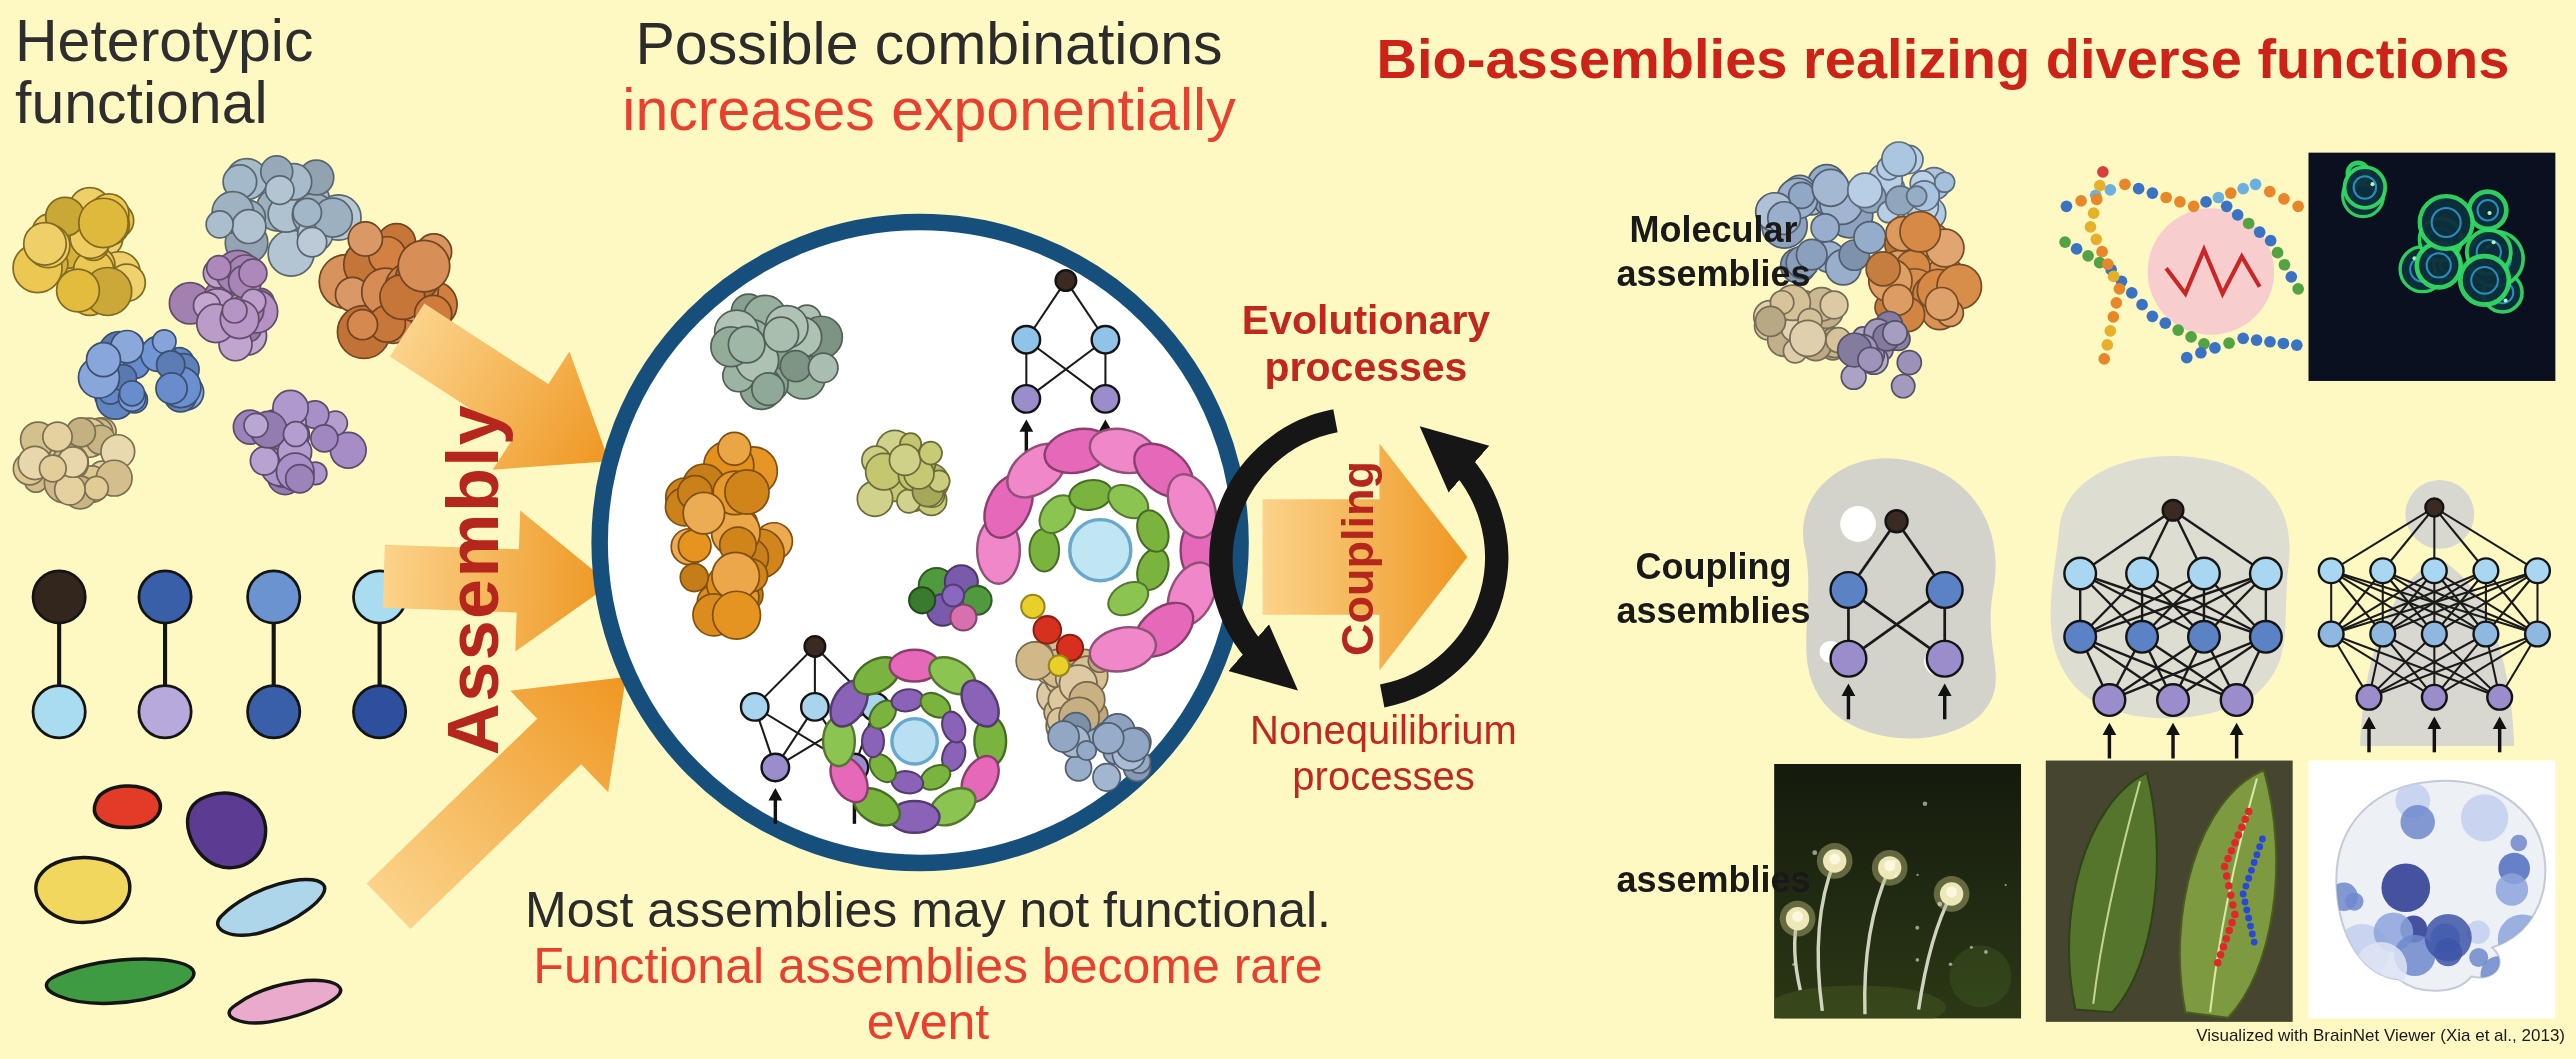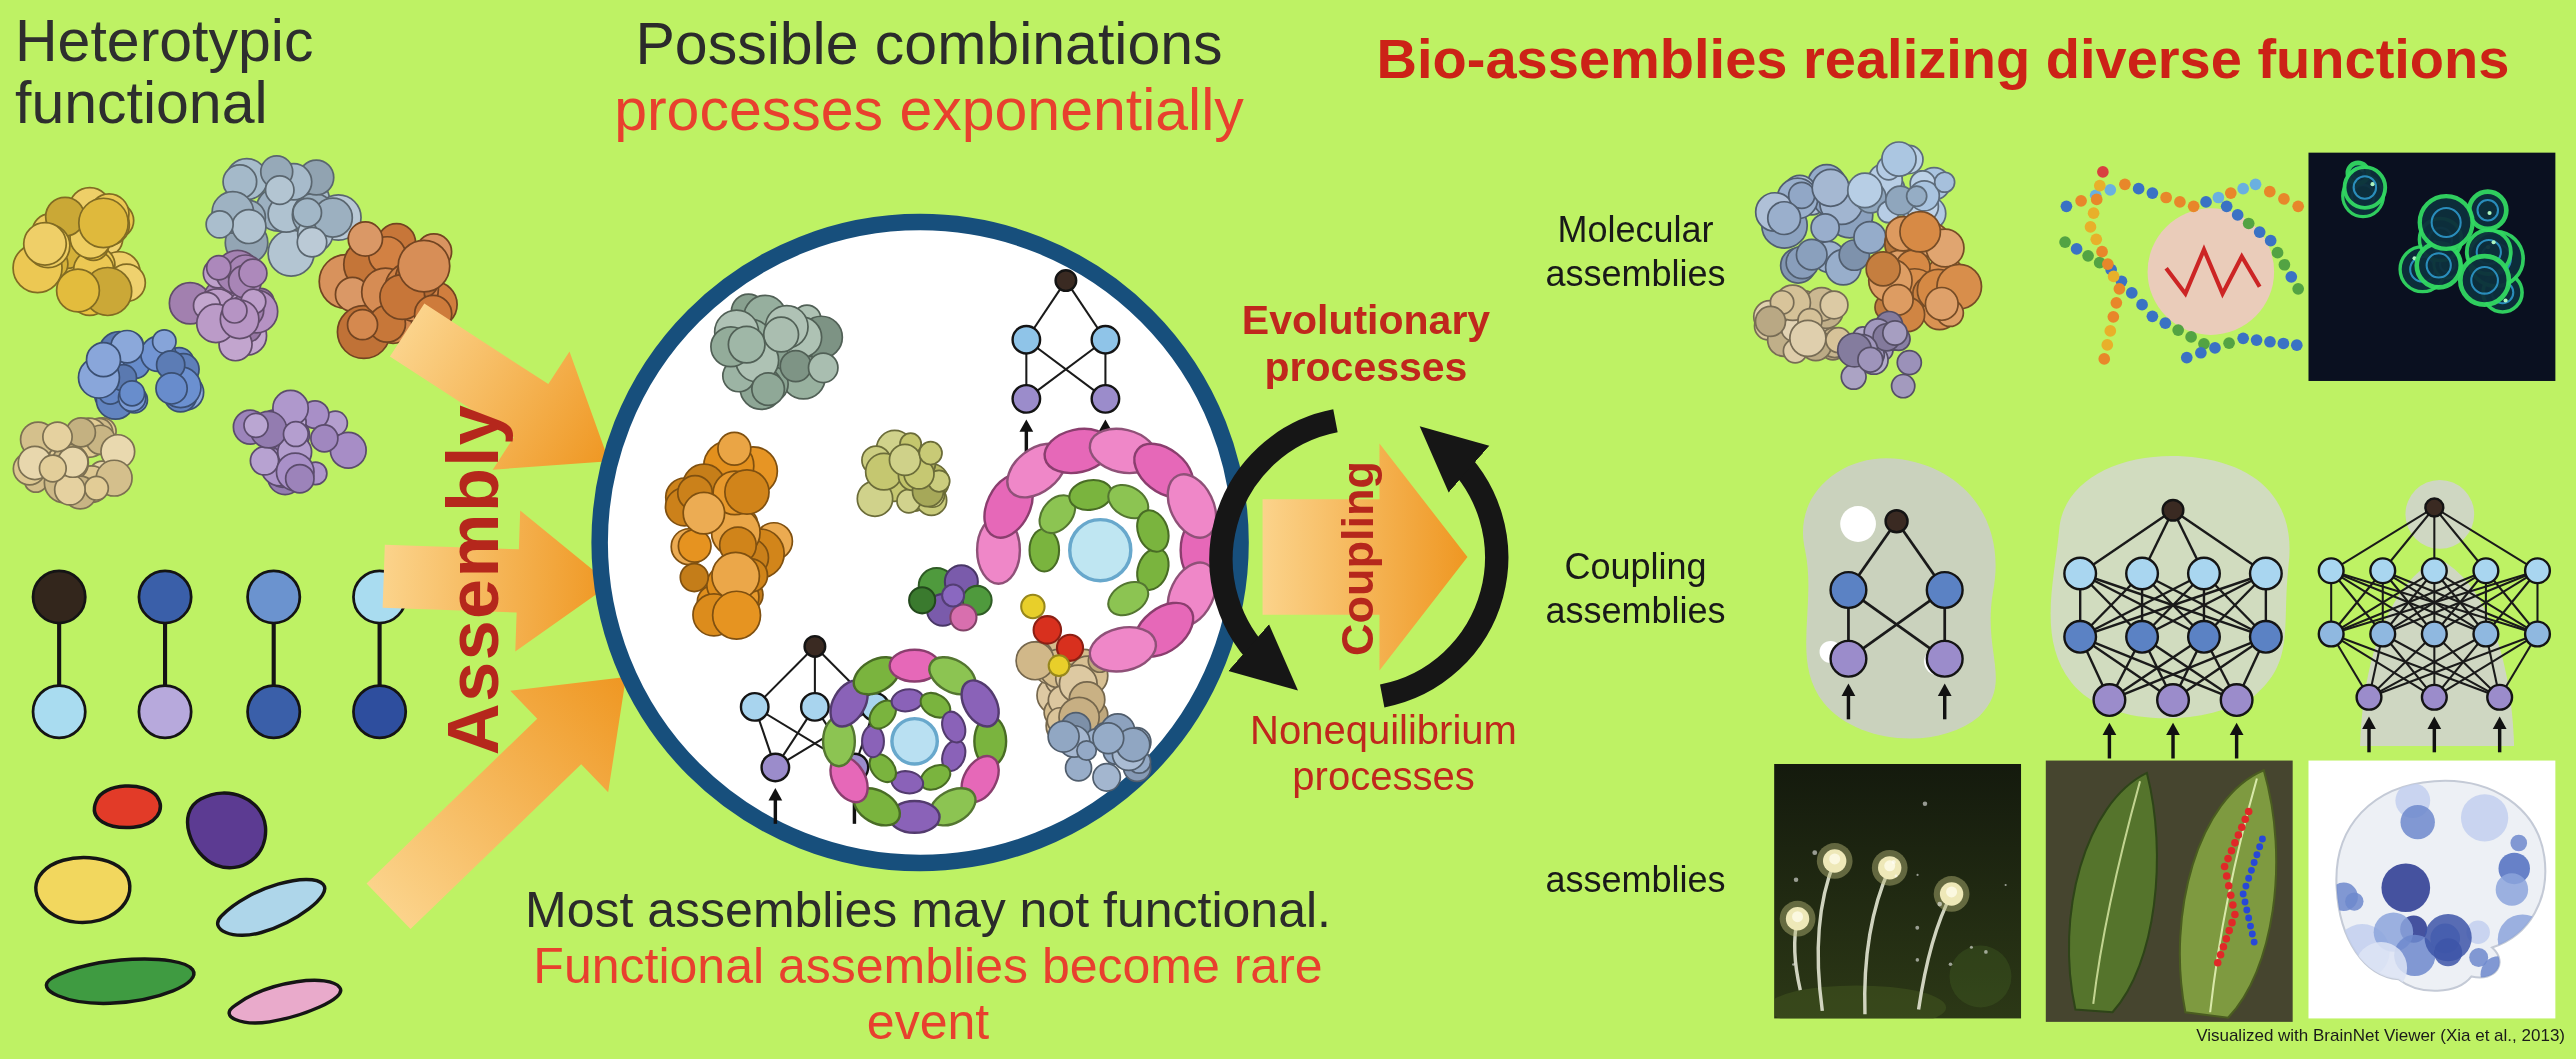--- a/index.html
+++ b/index.html
@@ -1,35 +1,35 @@
 <!DOCTYPE html>
 <html style="font-size:11px"><head>
 <meta charset="utf-8">
 <style>
   *{margin:0;padding:0;box-sizing:border-box}
   html,body{width:2576px;height:1059px;background:#ffffff;font-family:"Liberation Sans",sans-serif;}
-  #canvas{position:relative;width:2576px;height:1059px;overflow:hidden;background:#bef264}
+  #canvas{position:relative;width:2576px;height:1059px;overflow:hidden;background:#fef9c3}
   #art{position:absolute;left:0;top:0}
   .txt{position:absolute;line-height:1.12}
   #t-heterotypic{left:15px;top:9.6px;font-size:59px;color:#2e2e2e;line-height:1.06}
   #t-assembly{left:281px;top:538px;width:385px;height:83px;font-size:72px;font-weight:bold;color:#b5271c;
               transform:rotate(-90deg);transform-origin:center;text-align:center;letter-spacing:1.4px;
               display:flex;align-items:center;justify-content:center}
   #t-possible{left:585px;top:11px;width:688px;font-size:59px;text-align:center}
   #t-possible .l1{color:#2b2b2b}
   #t-possible .l2{color:#e8402e}
   #t-most{left:481px;top:882px;width:894px;font-size:50px;text-align:center}
   #t-most .l1{color:#2b2b2b}
   #t-most .l2{color:#e8402e}
   #t-evolutionary{left:1218px;top:297px;width:296px;font-size:41px;font-weight:bold;color:#c0271d;text-align:center;line-height:1.15}
   #t-coupling{left:1221px;top:517px;width:275px;height:83px;font-size:45px;font-weight:bold;color:#b5271c;
               transform:rotate(-90deg);transform-origin:center;display:flex;align-items:center;justify-content:center}
   #t-nonequilibrium{left:1222px;top:707px;width:323px;font-size:40px;font-weight:normal;color:#c0271d;text-align:center;line-height:1.15}
   #t-biotitle{left:1322px;top:28px;width:1242px;font-size:56px;font-weight:bold;color:#cc2217;text-align:center}
-  .rowlabel{position:absolute;left:1498px;width:275px;font-size:36px;font-weight:normal;color:#191919;line-height:1.22;text-align:center}
+  .rowlabel{position:absolute;left:1576px;width:275px;font-size:36px;font-weight:bold;color:#191919;line-height:1.22;text-align:center}
   #rl1{top:208px}
   #rl2{top:545px}
   #rl3{top:858px}
   #t-caption{position:absolute;right:11px;top:1026px;font-size:17px;color:#1a1a1a}
 </style>
 </head>
 <body>
 
 <div id="canvas">
 
@@ -928,21 +928,21 @@
     <div>Heterotypic</div>
     <div>functional</div>
   </div>
 
   <div class="txt" id="t-assembly">
     <span>Assembly</span>
   </div>
 
   <div class="txt" id="t-possible">
     <div class="l1">Possible combinations</div>
-    <div class="l2">processes exponentially</div>
+    <div class="l2">increases exponentially</div>
   </div>
 
   <div class="txt" id="t-most">
     <div class="l1">Most assemblies may not functional.</div>
     <div class="l2">Functional assemblies become rare event</div>
   </div>
 
   <div class="txt" id="t-evolutionary">
     <div>Evolutionary</div>
     <div>processes</div>

